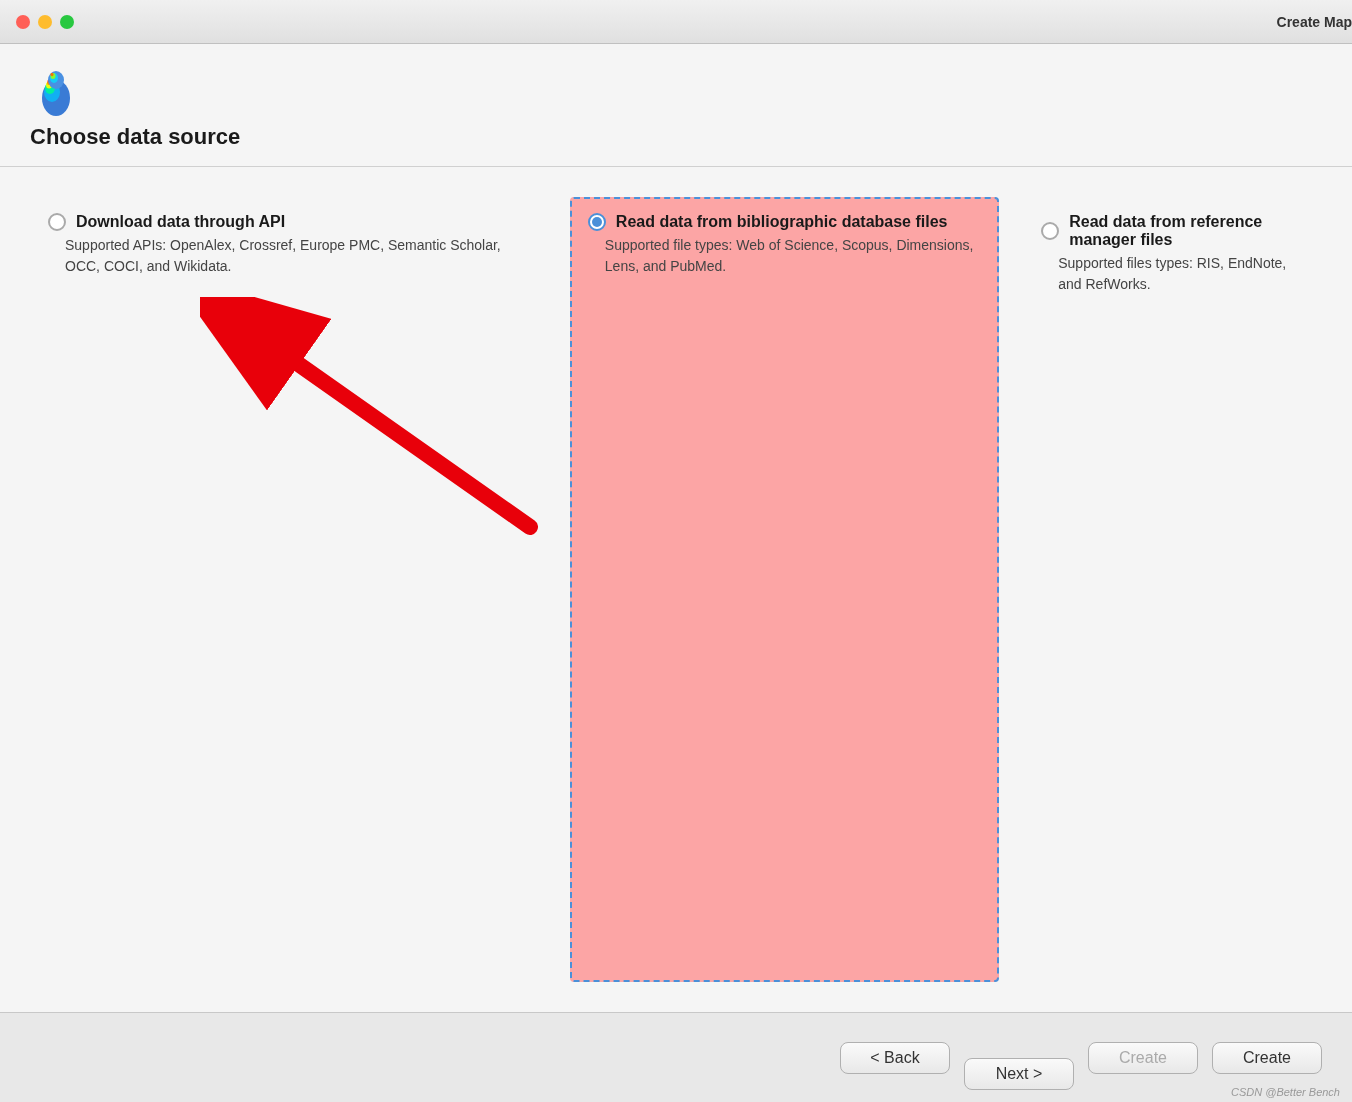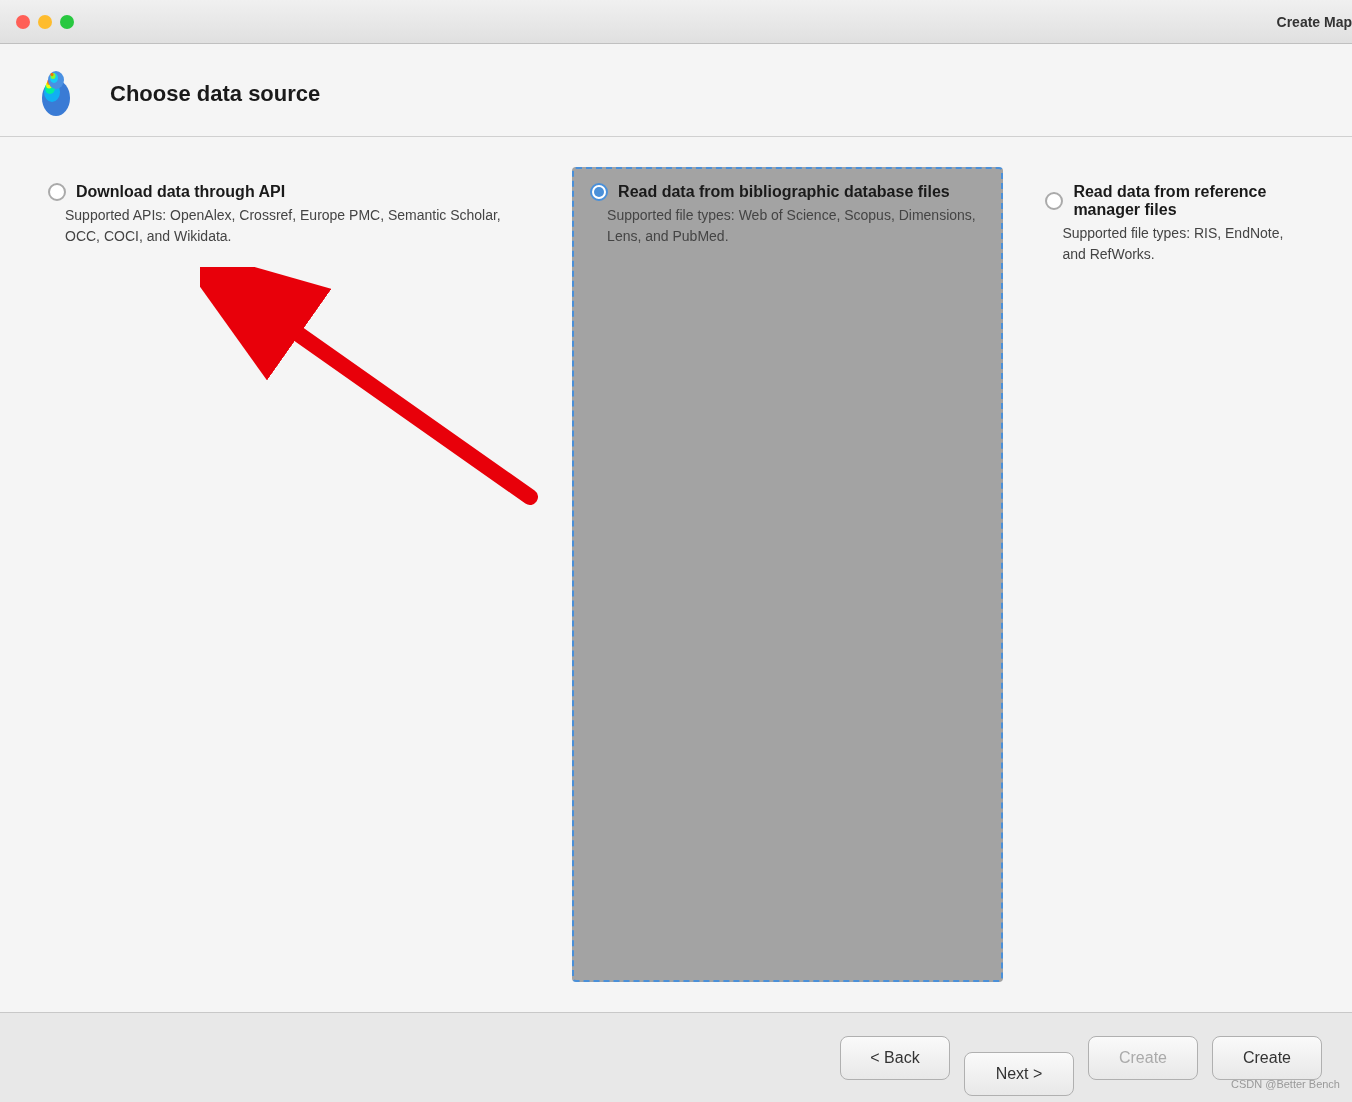--- a/index.html
+++ b/index.html
@@ -56,24 +56,25 @@
       flex: 1;
       background: #f5f5f5;
       display: flex;
       flex-direction: column;
     }
 
     
     .dialog-header {
       padding: 24px 30px 16px 30px;
       display: flex;
-      align-items: center;
-      gap: 28px;
+      align-items: flex-start;
+      gap: 4px;
       border-bottom: 1px solid #d0d0d0;
       background: #f5f5f5;
+      flex-direction: column;
     }
 
     .app-icon {
       width: 52px;
       height: 52px;
       flex-shrink: 0;
     }
 
     .dialog-header-title {
       font-size: 22px;
@@ -93,21 +94,21 @@
     
     .option-row {
       border: 2px solid transparent;
       border-radius: 4px;
       padding: 14px 16px;
       background: transparent;
     }
 
     .option-row.selected {
       border: 2px dashed #4a90d9;
-      background: #a3a3a3;
+      background: #fca5a5;
     }
 
     .option-label-row {
       display: flex;
       align-items: center;
       gap: 10px;
       margin-bottom: 4px;
     }
 
     .radio-btn {
@@ -163,21 +164,21 @@
       border-top: 1px solid #c8c8c8;
       display: flex;
       align-items: center;
       justify-content: flex-end;
       padding: 0 30px;
       gap: 14px;
       flex-shrink: 0;
     }
 
     .footer-btn {
-      height: 44px;
+      height: 32px;
       min-width: 110px;
       padding: 0 22px;
       border-radius: 8px;
       font-size: 16px;
       cursor: pointer;
       border: 1px solid #b0b0b0;
       background: linear-gradient(to bottom, #fafafa, #e8e8e8);
       color: #333;
       font-family: inherit;
     }
@@ -188,24 +189,25 @@
     }
 
     .footer-btn.primary {
       background: linear-gradient(to bottom, #fafafa, #e8e8e8);
       color: #333;
       margin-top: 32px;
     }
 
     .watermark {
       position: absolute;
-      bottom: 12px;
+      bottom: 4px;
       right: 12px;
       font-size: 11px;
       color: #999;
+      font-style: italic;
     }
 
     
     .red-arrow-container {
       position: absolute;
       top: 130px;
       left: 200px;
       pointer-events: none;
       z-index: 10;
     }
@@ -261,21 +263,21 @@
           <span class="option-title">Read data from bibliographic database files</span>
         </div>
         <div class="option-desc">Supported file types: Web of Science, Scopus, Dimensions, Lens, and PubMed.</div>
       </div>
 
       <div class="option-row">
         <div class="option-label-row">
           <div class="radio-btn"></div>
           <span class="option-title">Read data from reference manager files</span>
         </div>
-        <div class="option-desc">Supported file types: RIS, EndNote, and RefWorks.</div>
+        <div class="option-desc">Supported files types: RIS, EndNote, and RefWorks.</div>
       </div>
 
     </div>
 
     <div class="red-arrow-container">
       <svg width="340" height="240" viewBox="0 0 340 240" xmlns="http://www.w3.org/2000/svg">
 
         <defs>
           <marker id="arrowhead" markerWidth="10" markerHeight="7" refX="3" refY="3.5" orient="auto">
             <polygon points="0 0, 10 3.5, 0 7" fill="#e8000a"></polygon>

